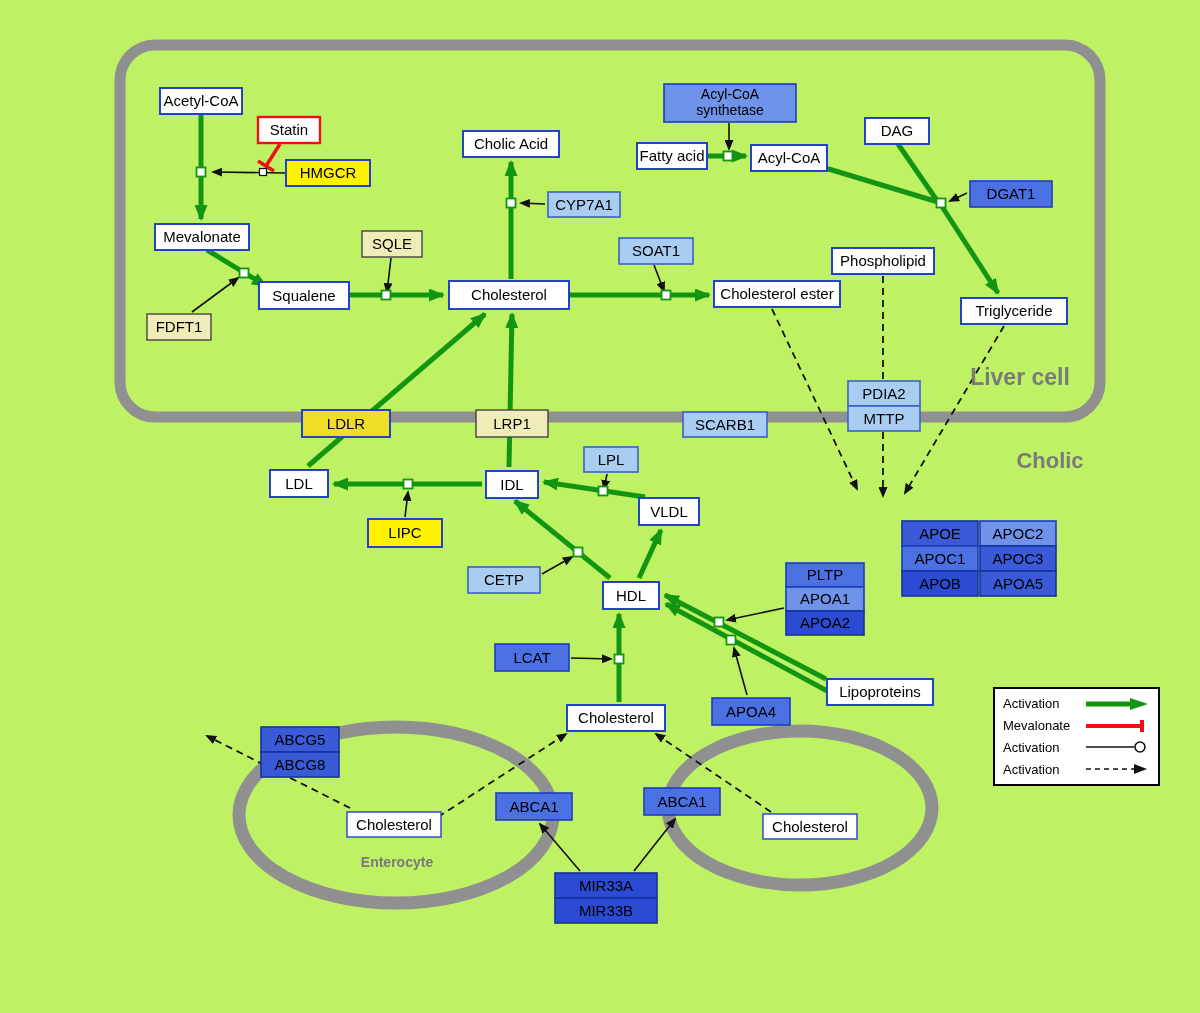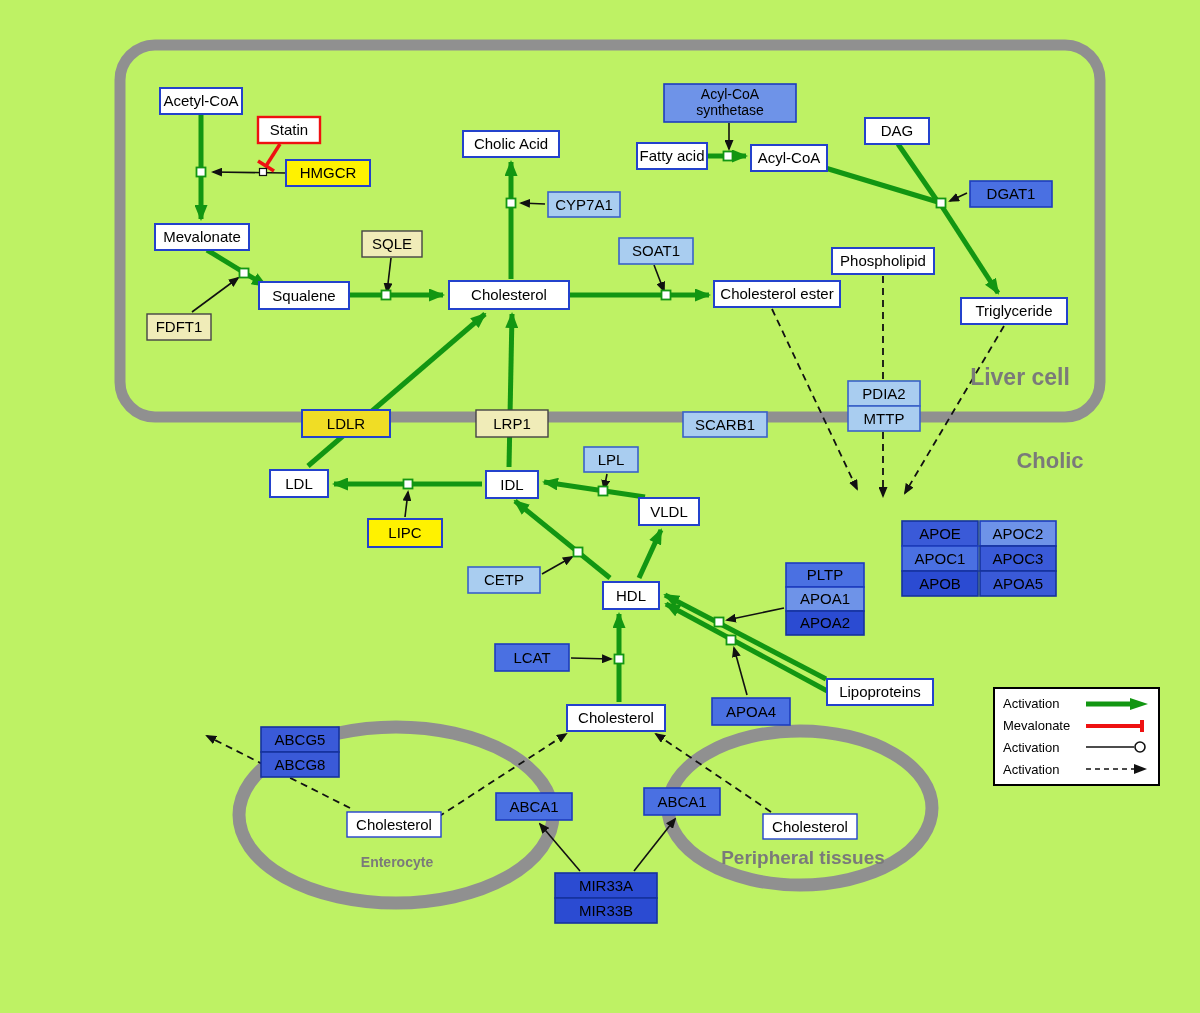--- a/index.html
+++ b/index.html
@@ -304,21 +304,20 @@
       </g>
       <g>
         <rect x="555" y="898" width="102" height="25" fill="#2b4bd2" stroke="#16329e" stroke-width="1.6"></rect>
         <text x="606" y="915.5" text-anchor="middle" font-size="15" fill="#000">MIR33B</text>
       </g>
     </svg>
 
   <div class="rlabel liver">Liver cell</div>
   <div class="rlabel plasma">Cholic</div>
   <div class="rlabel enterocyte">Enterocyte</div>
-  <div class="rlabel peripheral">Peripheral tissues</div>
 
   <div class="legend">
     <div class="lrow">
       <span class="llabel">Activation</span>
       <svg class="lsym" width="66" height="16">
         <line x1="2" y1="8" x2="48" y2="8" class="sg"></line>
           <path d="M46,2 L64,8 L46,14 Z" class="fg"></path>
       </svg>
     </div>
     <div class="lrow">

